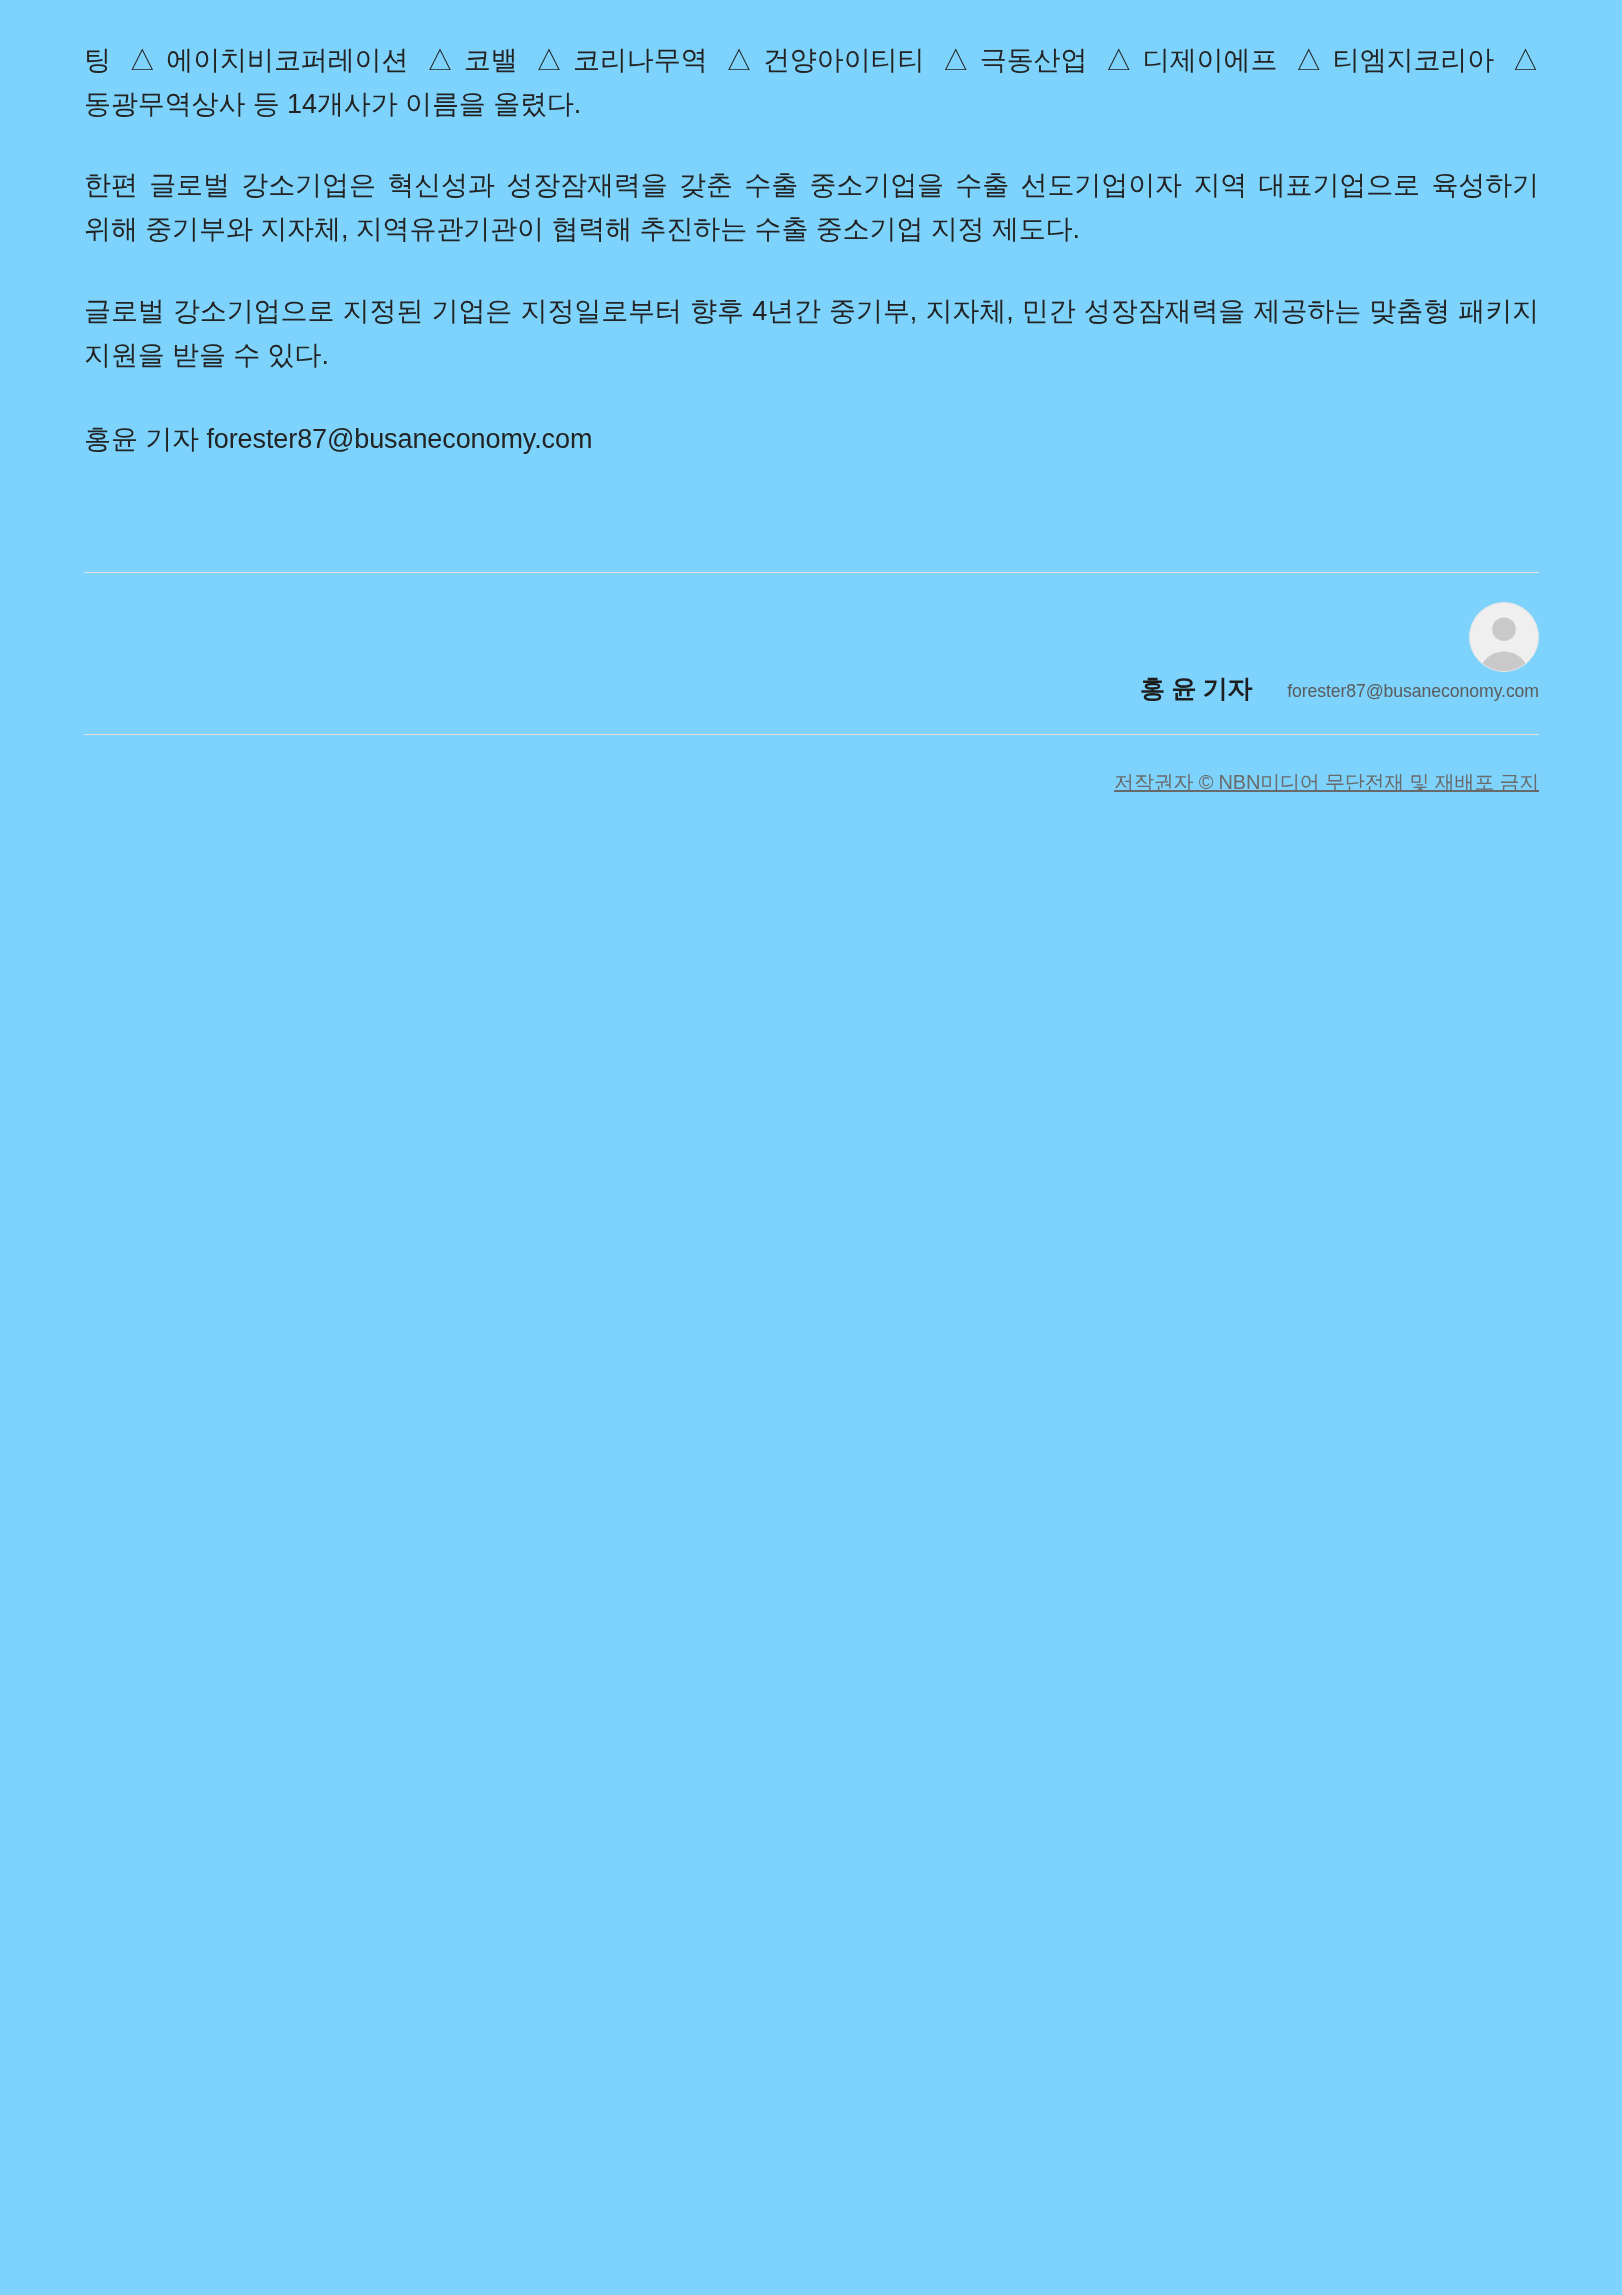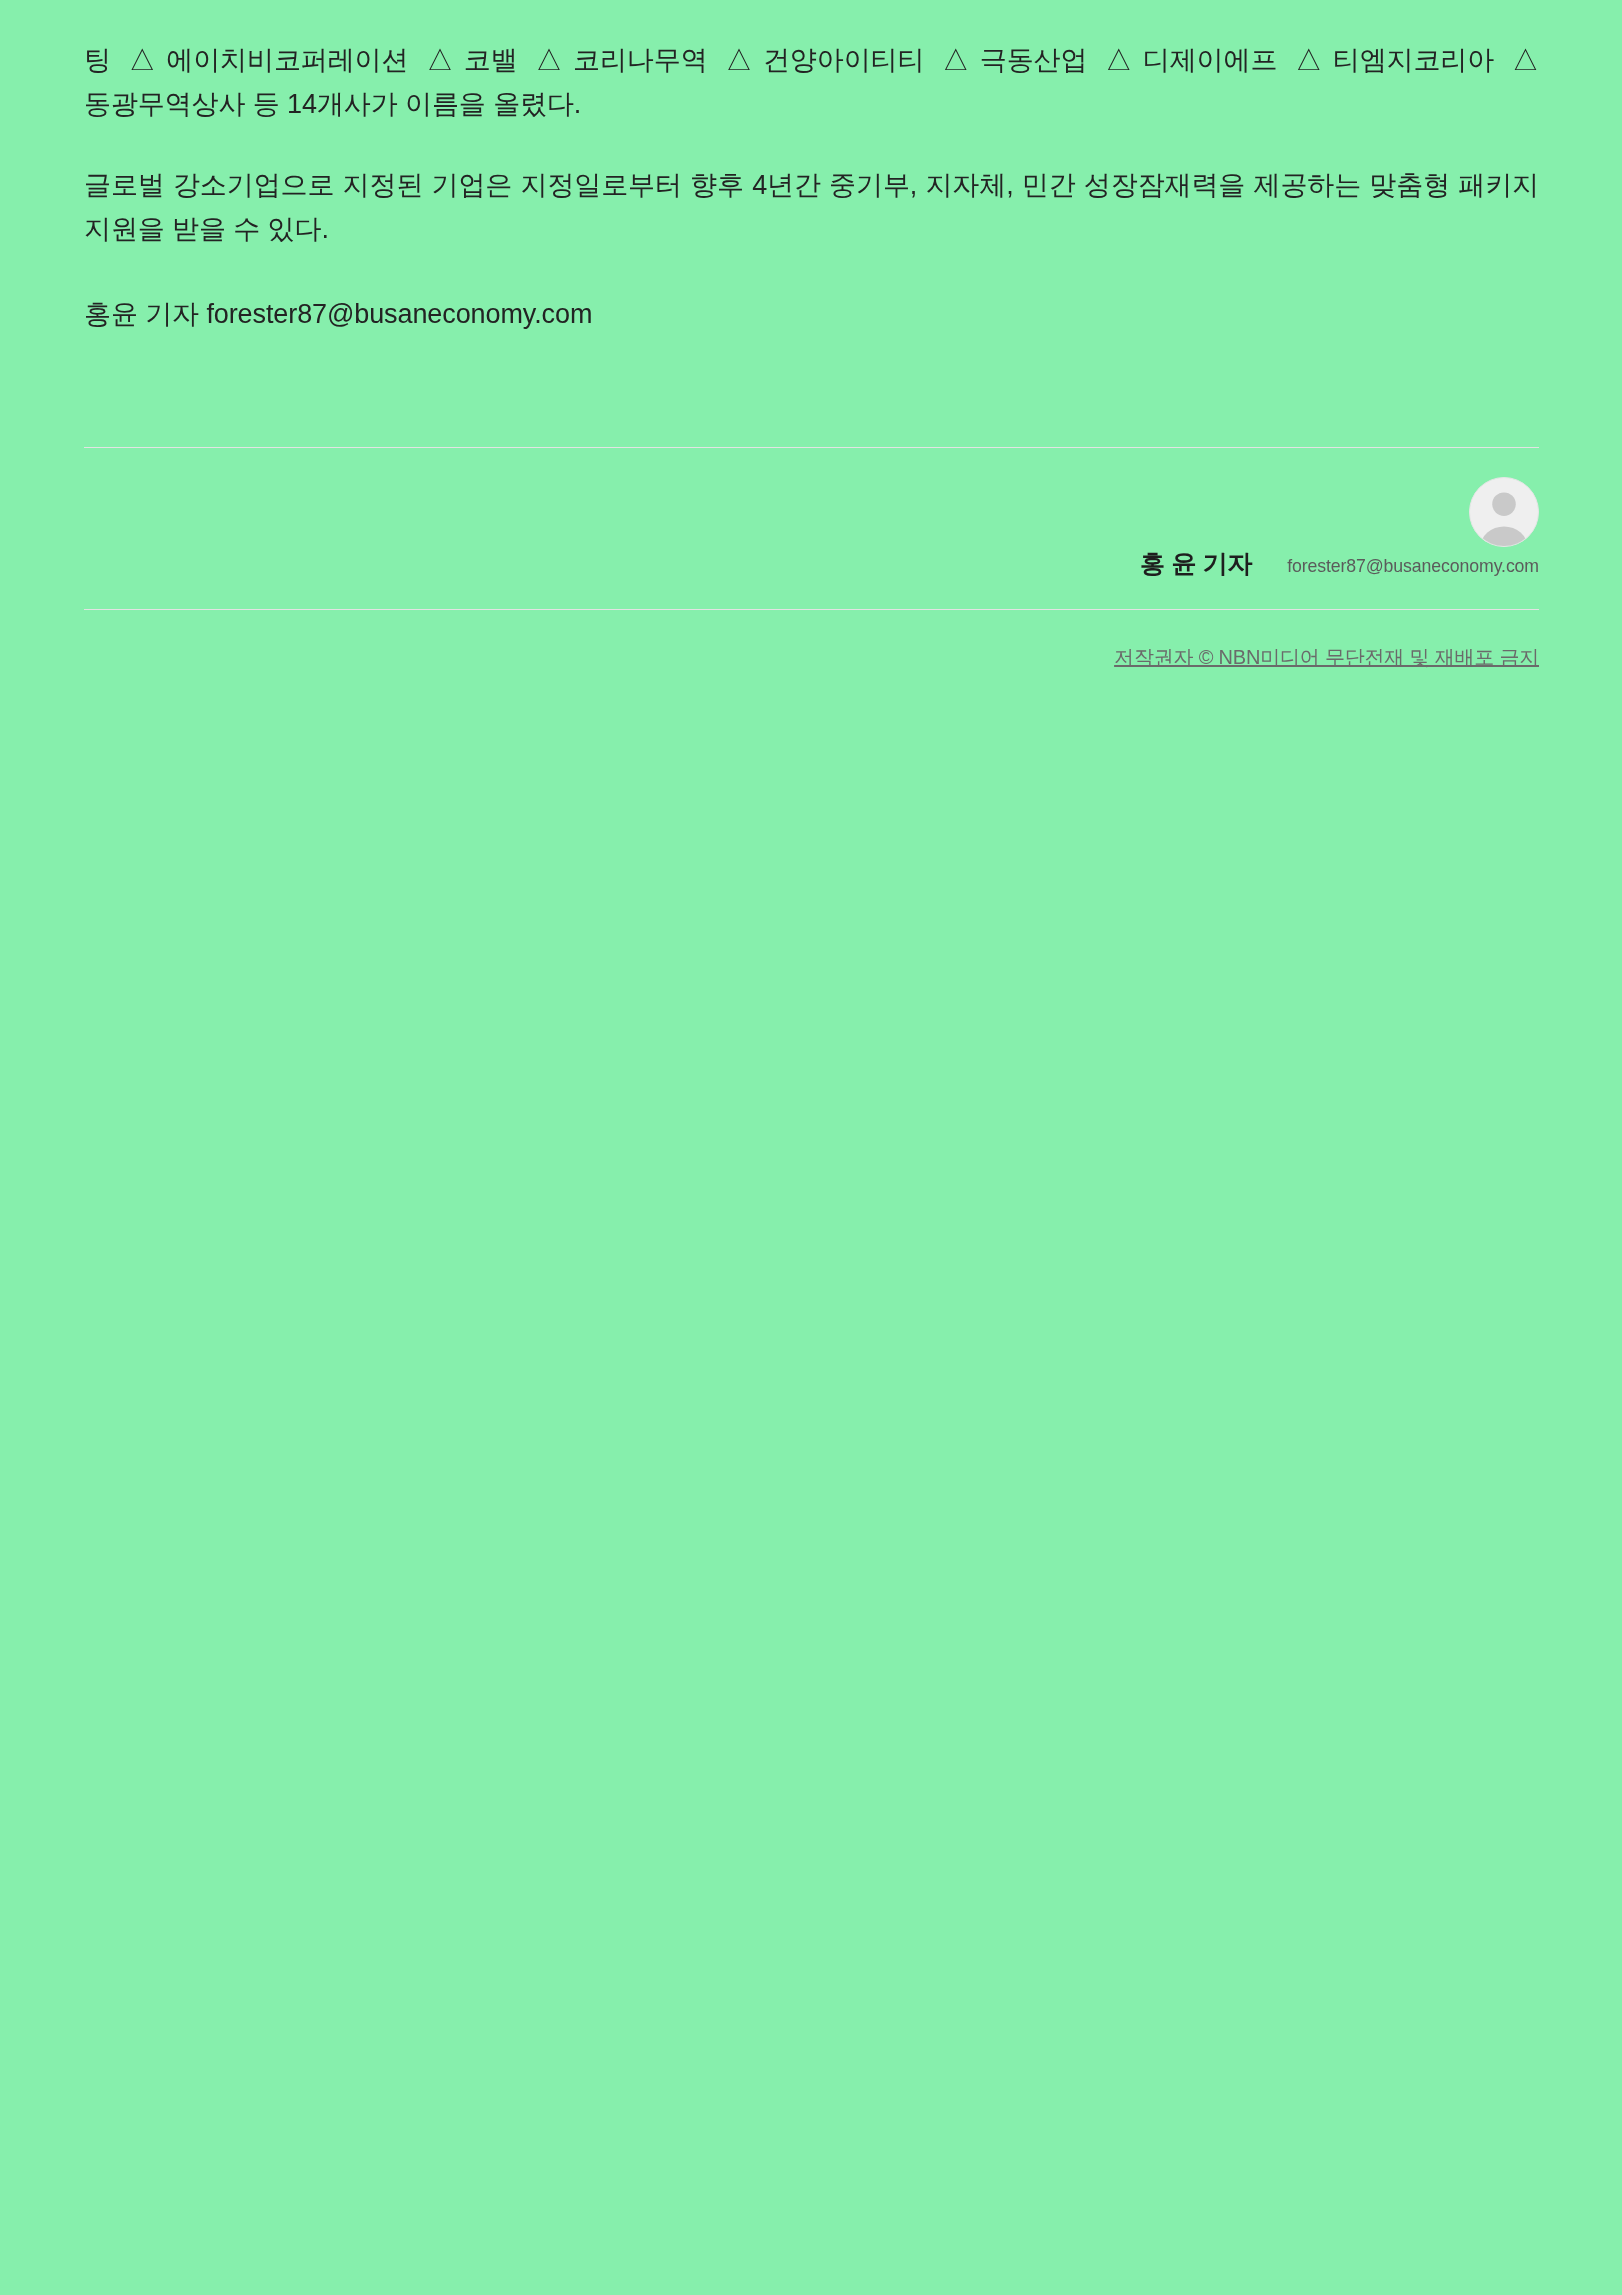--- a/index.html
+++ b/index.html
@@ -12,21 +12,21 @@
     height: 2295px;
     font-family: "Liberation Sans", sans-serif;
     color: #222222;
     -webkit-font-smoothing: antialiased;
   }
   .page {
     box-sizing: border-box;
     width: 1622px;
     min-height: 2295px;
     padding: 39px 40px 0 84px;
-    background: #86efac;
+    background: #7dd3fc;
   }
   .article-body {
     width: 1455px;
   }
   .para {
     font-size: 27px;
     line-height: 1.62;
     color: #232323;
     margin: 0 0 38px 0;
     letter-spacing: -0.1px;
@@ -104,20 +104,21 @@
   }
 </style>
 </head>
 <body>
 
 <div class="page">
 
   <div class="article-body">
 
     <p class="para">팅 △에이치비코퍼레이션 △코밸 △코리나무역 △건양아이티티 △극동산업 △디제이에프 △티엠지코리아 △동광무역상사 등 14개사가 이름을 올렸다.</p>
+    <p class="para">한편 글로벌 강소기업은 혁신성과 성장잠재력을 갖춘 수출 중소기업을 수출 선도기업이자 지역 대표기업으로 육성하기 위해 중기부와 지자체, 지역유관기관이 협력해 추진하는 수출 중소기업 지정 제도다.</p>
     <p class="para">글로벌 강소기업으로 지정된 기업은 지정일로부터 향후 4년간 중기부, 지자체, 민간 성장잠재력을 제공하는 맞춤형 패키지 지원을 받을 수 있다.</p>
 
     <p class="para para-reporter">홍윤 기자 forester87@busaneconomy.com</p>
 
     <hr class="divider byline-divider-top">
 
     <div class="byline">
       <div class="avatar">
         <svg width="68" height="68" viewBox="0 0 104 104" aria-hidden="true">
           <circle cx="52" cy="40" r="18" fill="#c9c9c9"></circle>

